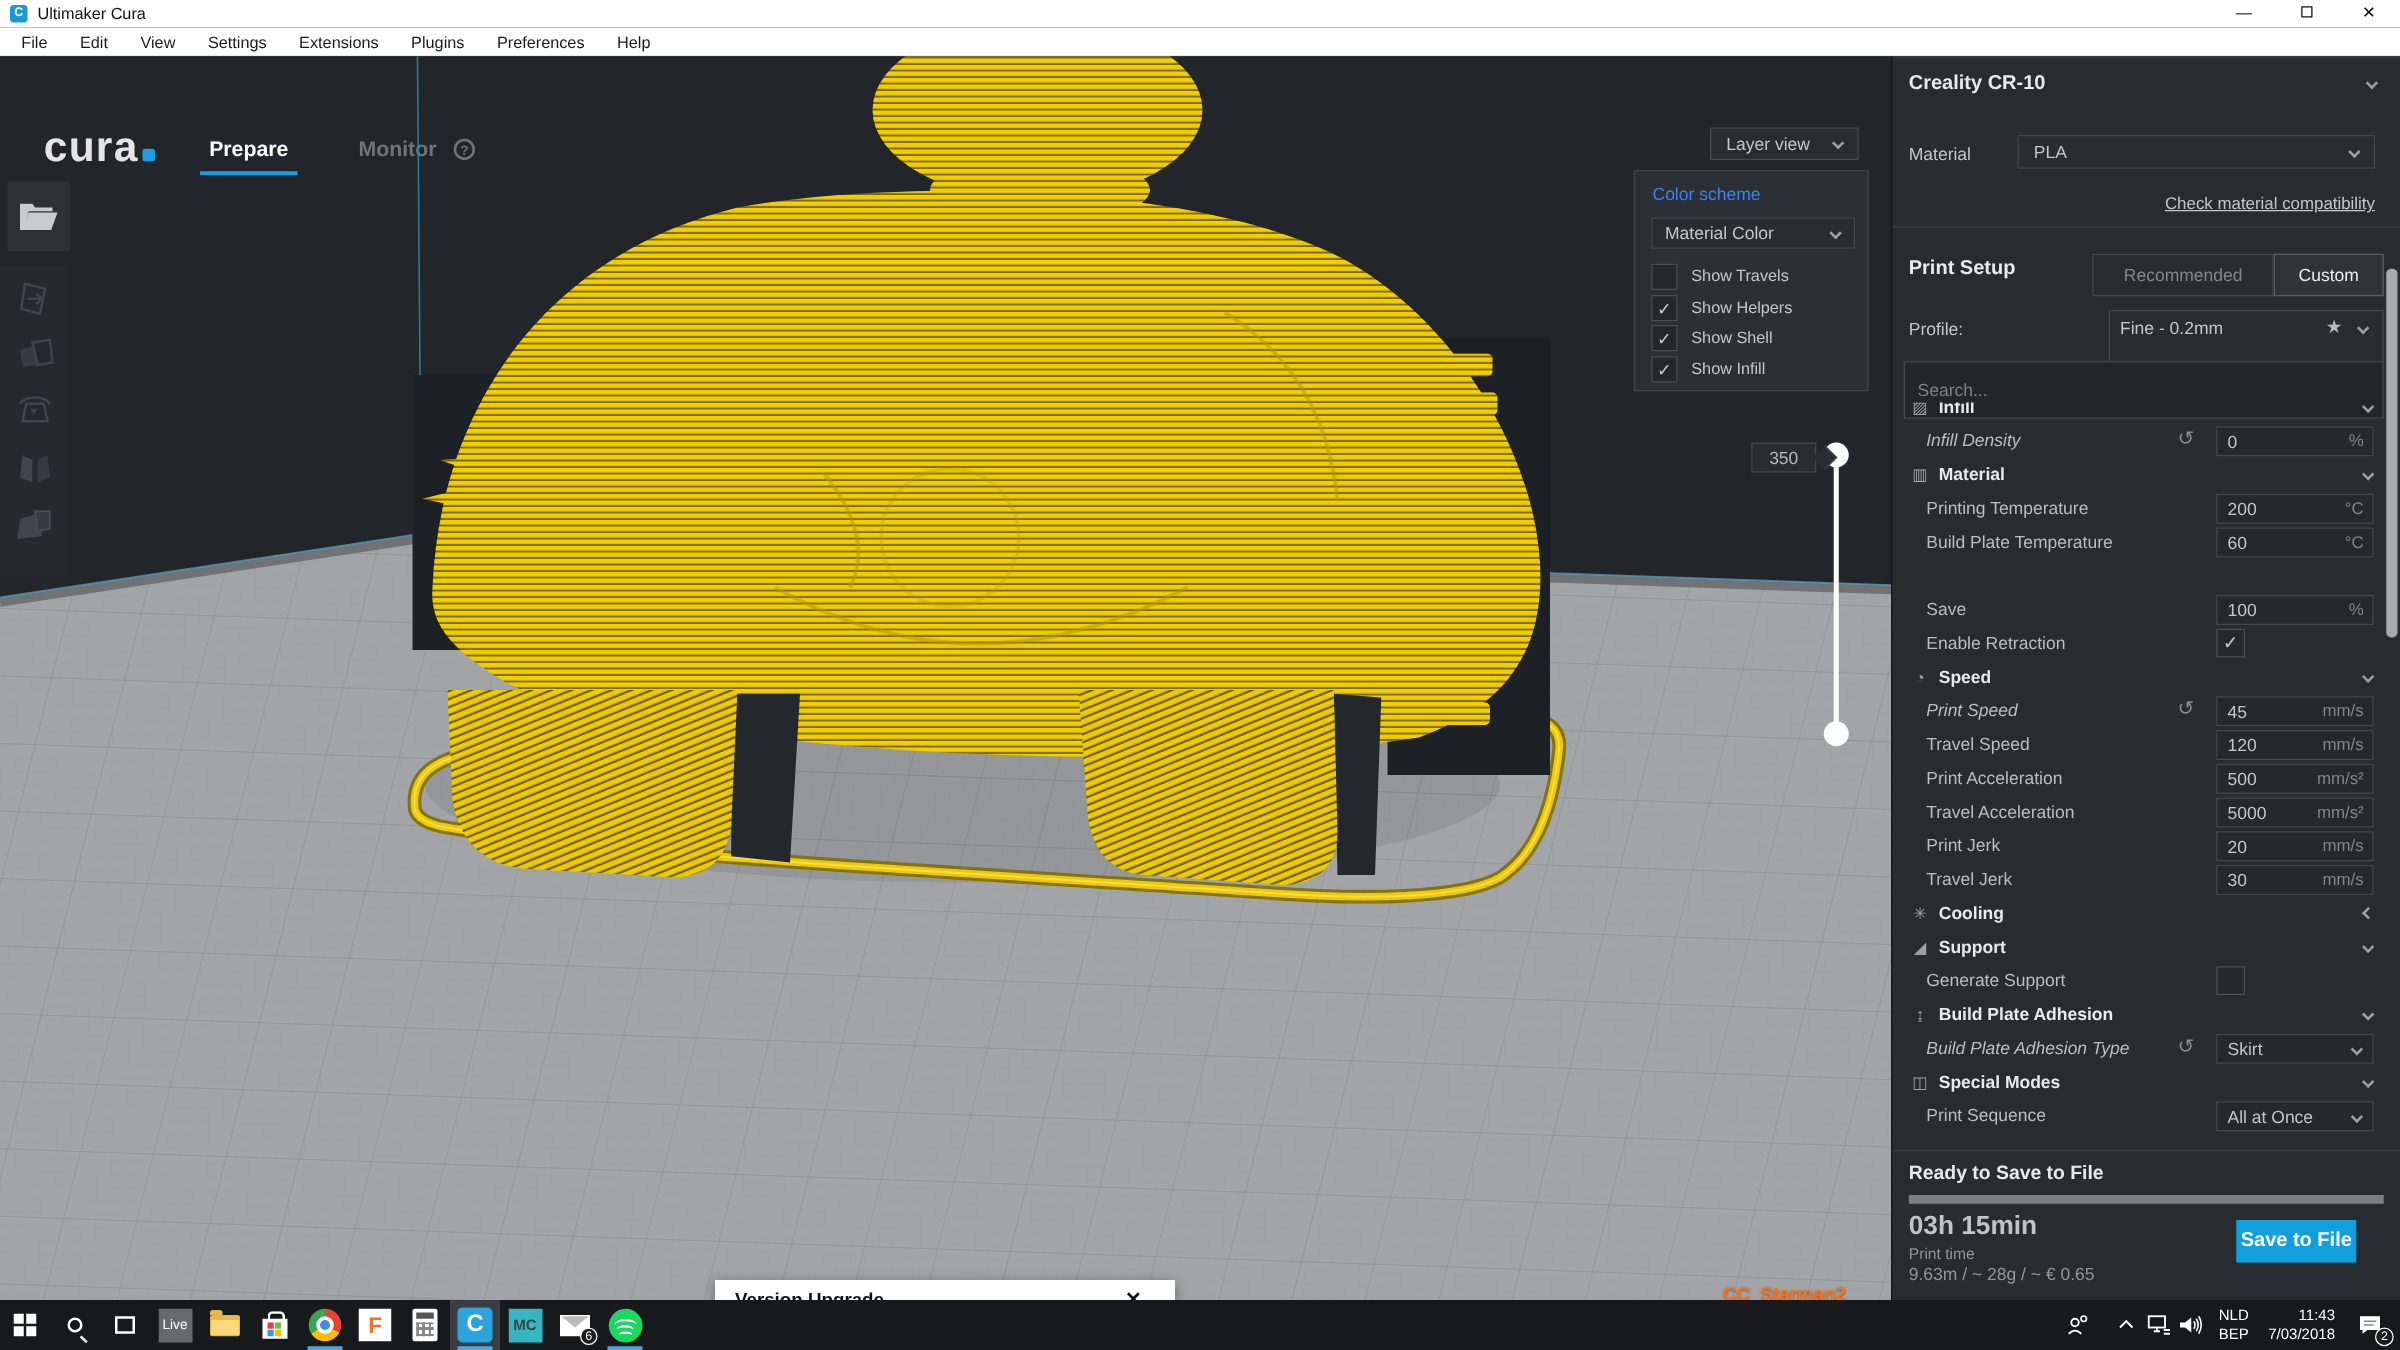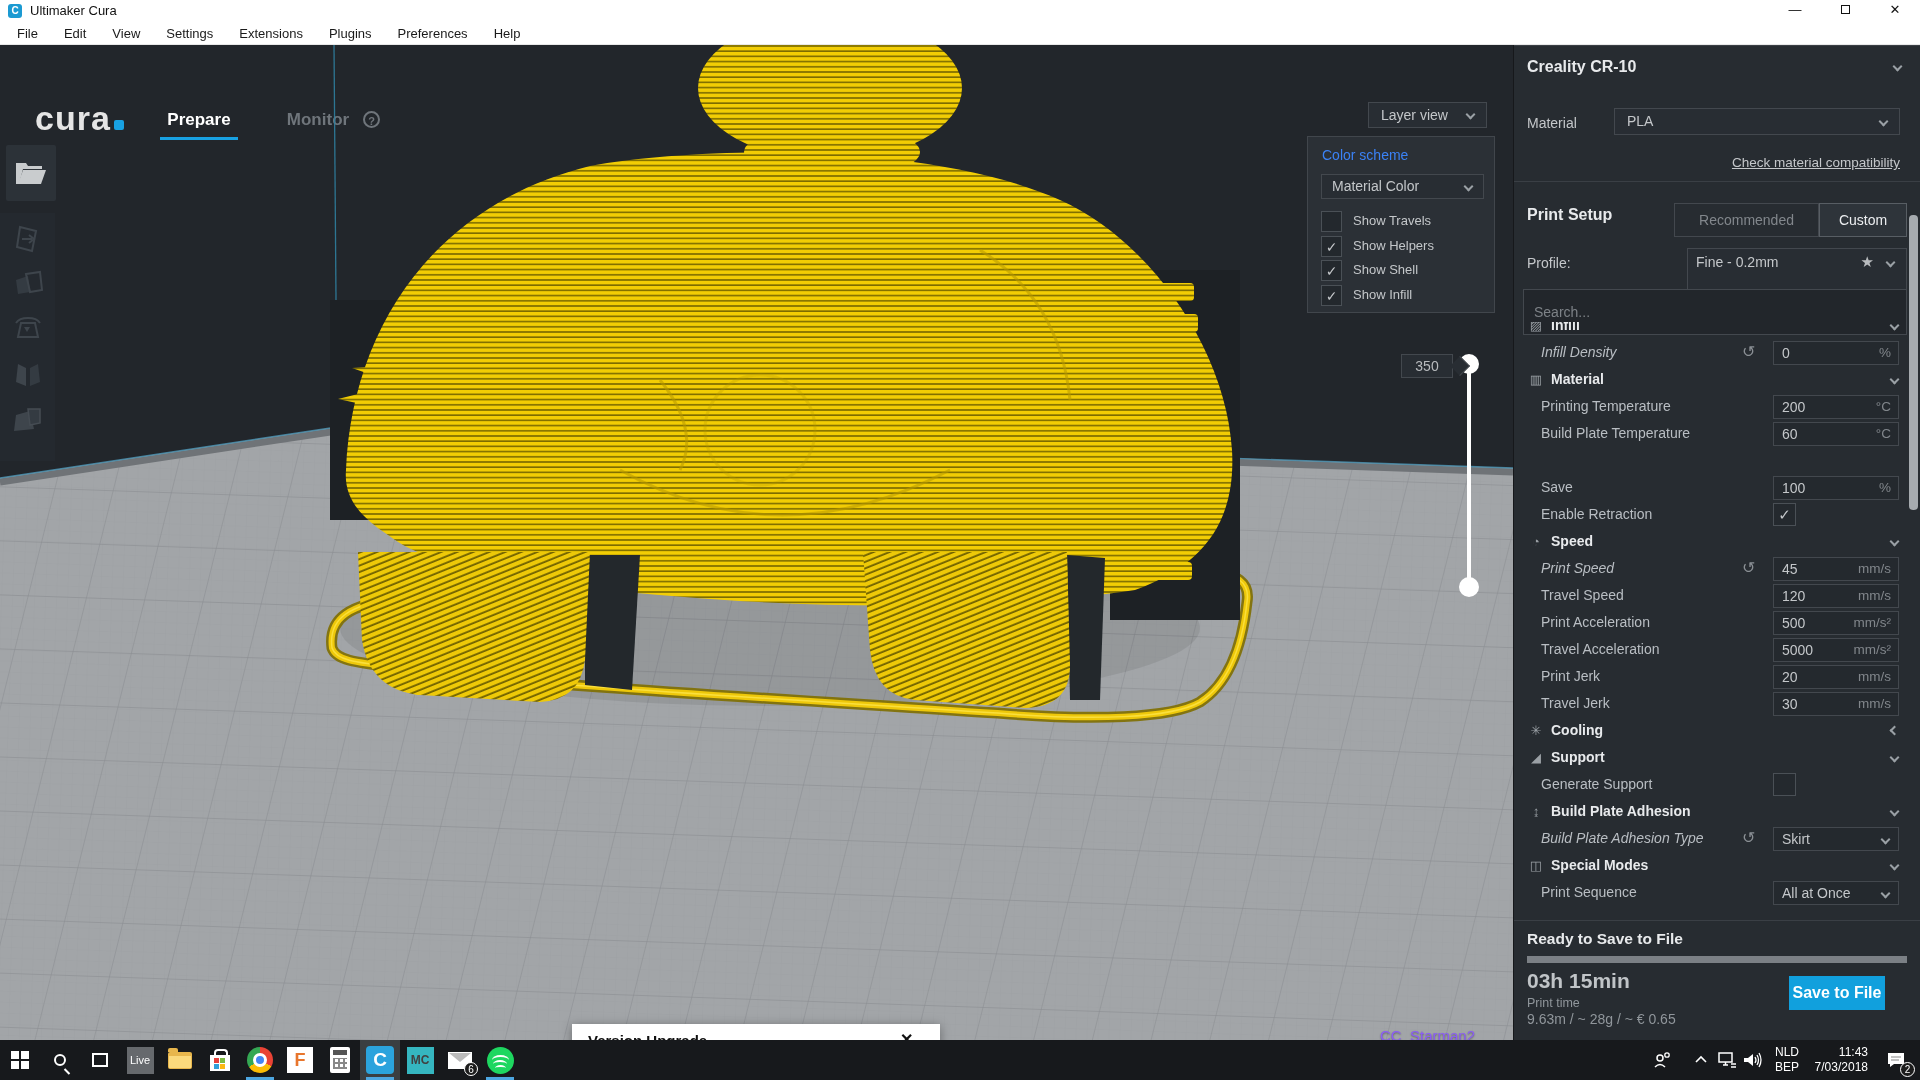--- a/index.html
+++ b/index.html
@@ -58,21 +58,21 @@
   
   #slider-track { left:1467px; top:319px; width:4px; height:223px; background:#fff; border-radius:2px; }
   .knob { position:absolute; left:1459px; width:20px; height:20px; background:#fff; border-radius:50%; }
   #slider-tag { left:1401px; top:309px; width:52px; height:24px; background:#282d33; border:1px solid #43484e;
                 color:#b8bbbe; font-size:14px; text-align:center; line-height:22px; }
   #slider-tag .point { position:absolute; left:51px; top:4px; width:14px; height:14px; background:#282d33;
                        border-right:1px solid #43484e; border-top:1px solid #43484e; transform:rotate(45deg); }
 
   
   #model-info { left:1345px; top:982px; width:165px; text-align:center; text-shadow:0 1px 2px rgba(0,0,0,.45); }
-  #model-name { font-size:15px; font-weight:normal; color:#8b5cf6; }
+  #model-name { font-size:15px; font-weight:bold; color:#f97316; }
 
   
   #popup { left:572px; top:979px; width:368px; height:61px; background:#fff; box-shadow:0 2px 10px rgba(0,0,0,.35); }
   #popup-title { left:16px; top:8px; font-size:15px; font-weight:bold; color:#111; }
   #popup-close { left:328px; top:6px; font-size:16px; font-weight:bold; color:#111; }
 
   
   #rpanel { left:1513px; top:45px; width:407px; height:995px; background:#272c31; border-left:1px solid #16181b; }
   .rp-sep { position:absolute; left:0; width:407px; height:1px; background:#3a3f45; }
   #machine-name { left:13px; top:13px; font-size:16px; font-weight:bold; color:#e8eaec; }

